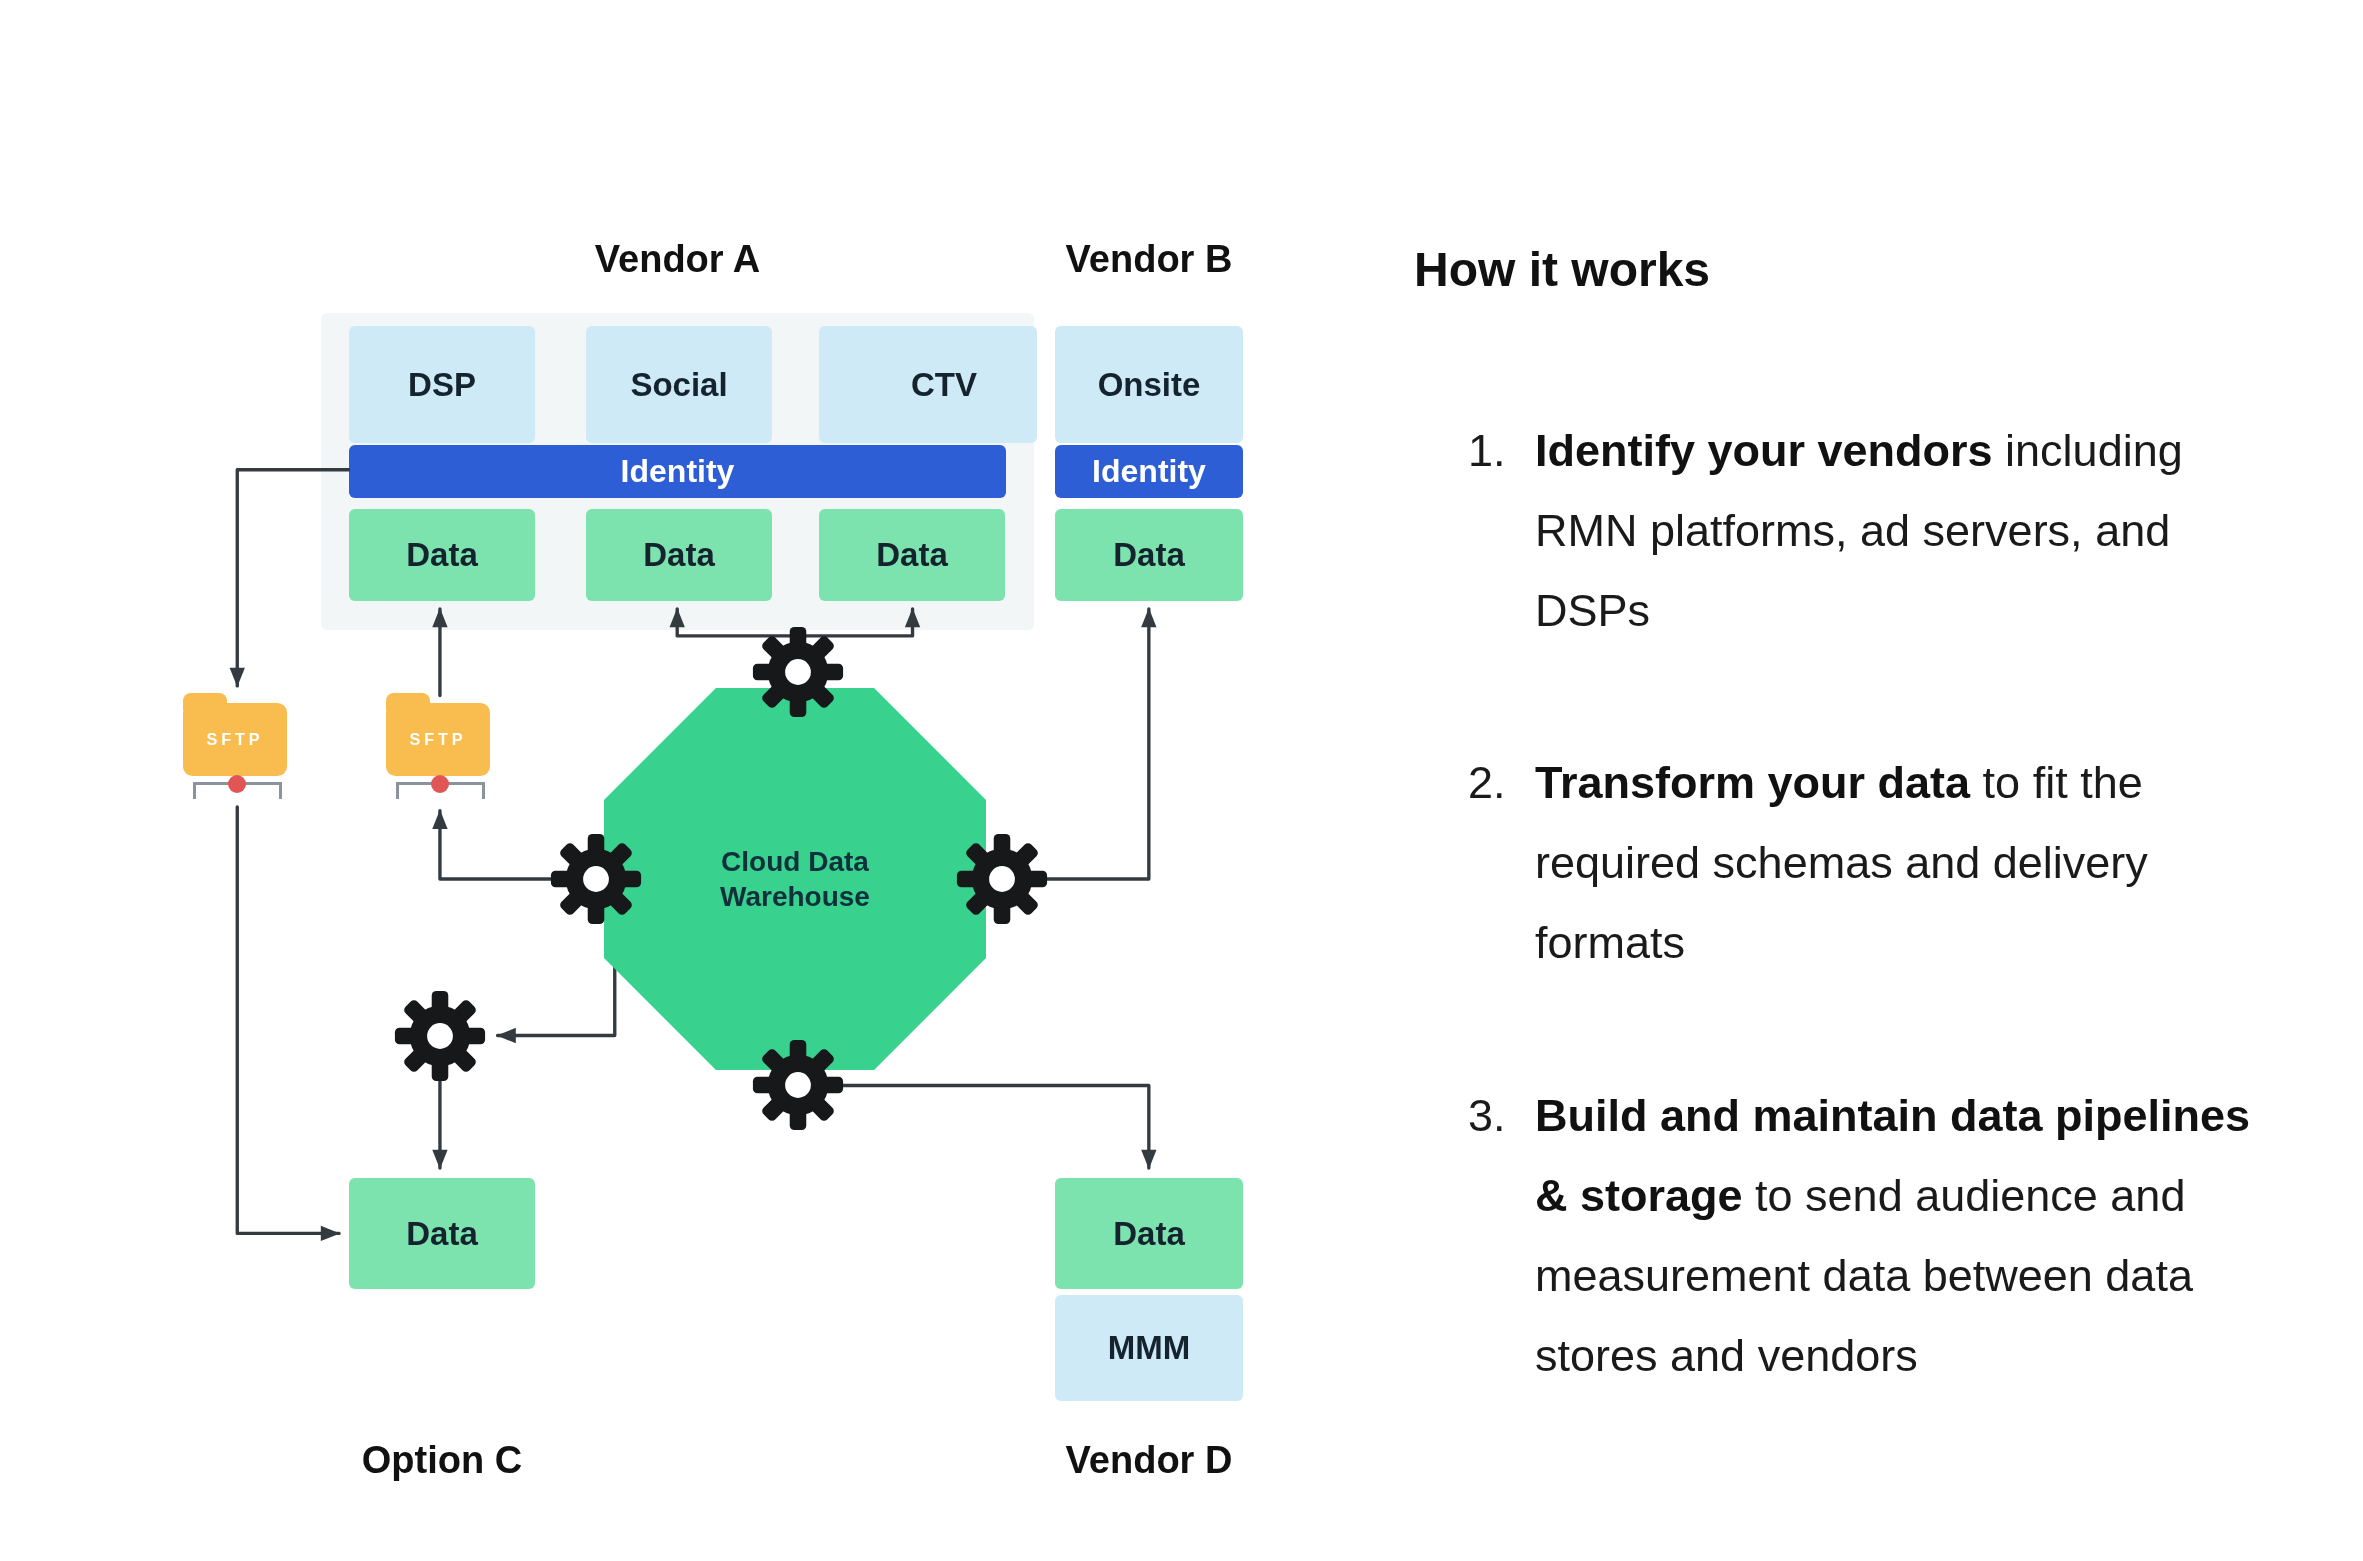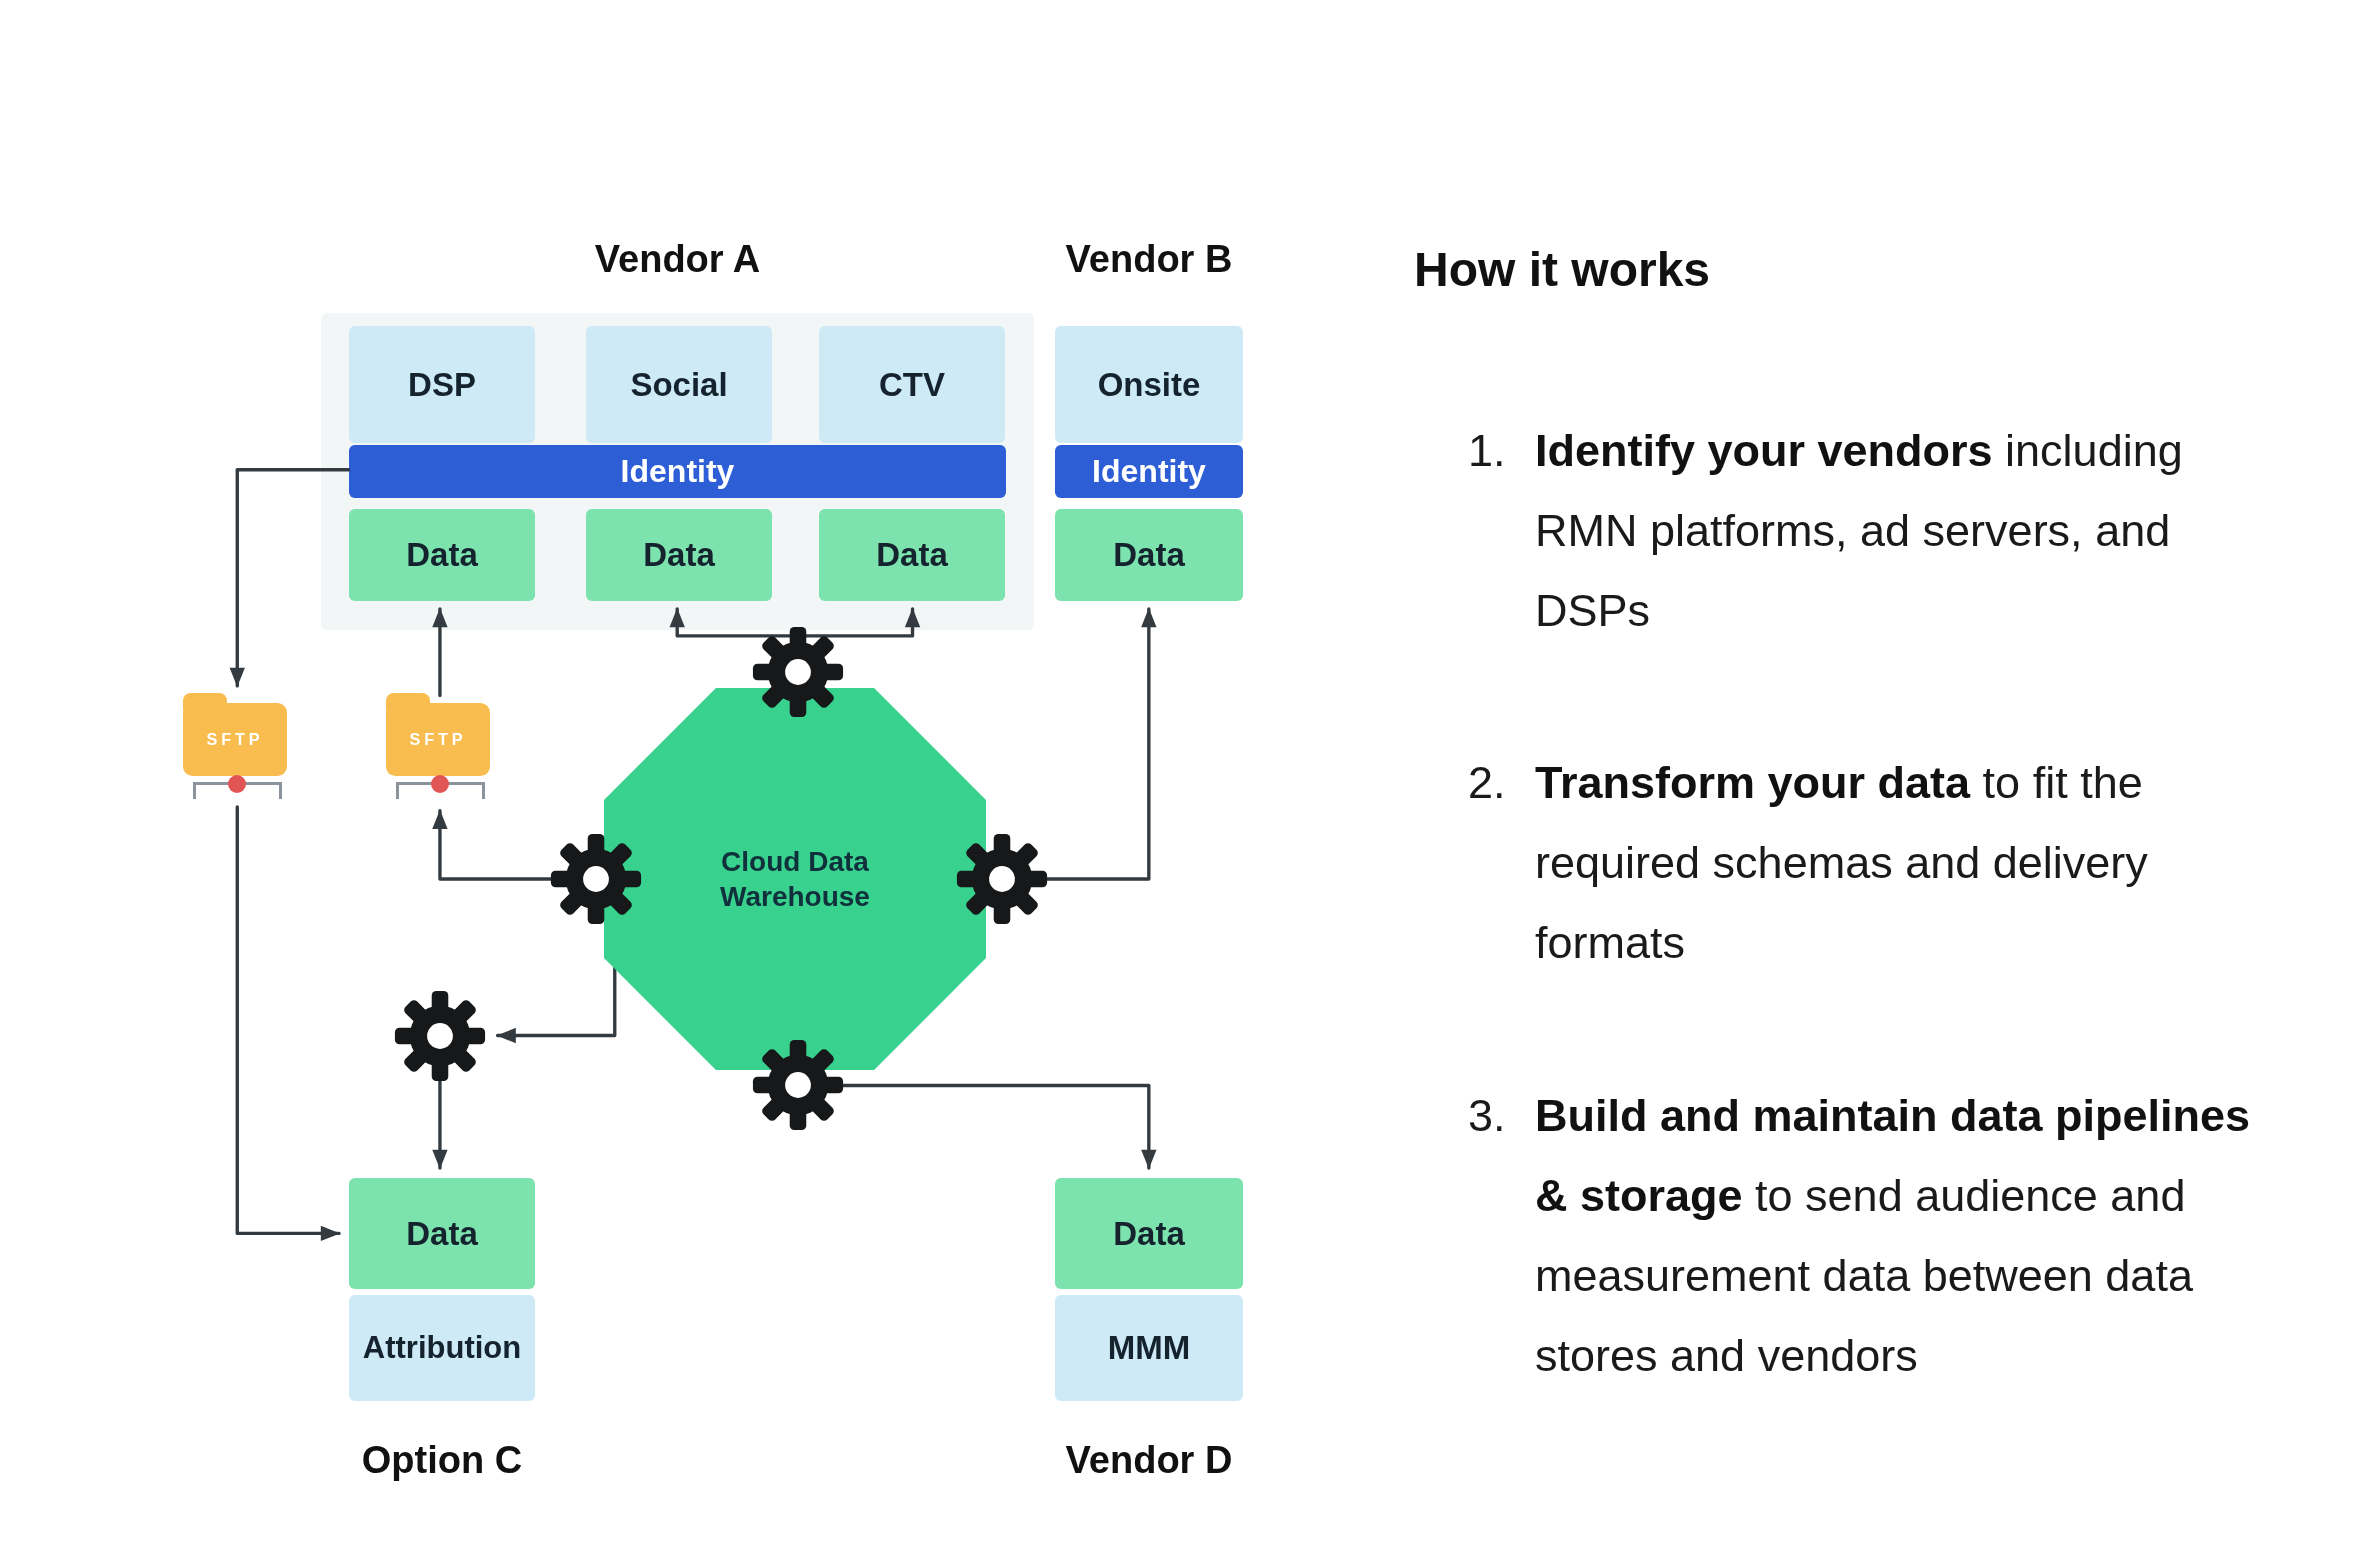--- a/index.html
+++ b/index.html
@@ -71,34 +71,33 @@
 
   <div class="abs vendor-label" style="left:321px;top:238px;width:713px;">Vendor A</div>
   <div class="abs vendor-label" style="left:1055px;top:238px;width:188px;">Vendor B</div>
   <div class="abs vendor-label" style="left:349px;top:1439px;width:186px;">Option C</div>
   <div class="abs vendor-label" style="left:1055px;top:1439px;width:188px;">Vendor D</div>
 
   <div class="abs panel-a"></div>
 
   <div class="abs box lightblue" style="left:349px;top:326px;width:186px;height:117px;">DSP</div>
   <div class="abs box lightblue" style="left:586px;top:326px;width:186px;height:117px;">Social</div>
-  <div class="abs box lightblue" style="left:819px;top:326px;width:186px;height:117px;">CTV</div>
+  <div class="abs box lightblue" style="left:819px;top:326px;width:186px;height:117px;padding-left:32px;">CTV</div>
 
   <div class="abs box blue" style="left:349px;top:445px;width:657px;height:53px;font-size:32px;">Identity</div>
 
   <div class="abs box green" style="left:349px;top:509px;width:186px;height:92px;">Data</div>
   <div class="abs box green" style="left:586px;top:509px;width:186px;height:92px;">Data</div>
   <div class="abs box green" style="left:819px;top:509px;width:186px;height:92px;">Data</div>
 
   <div class="abs box lightblue" style="left:1055px;top:326px;width:188px;height:117px;">Onsite</div>
   <div class="abs box blue" style="left:1055px;top:445px;width:188px;height:53px;font-size:32px;">Identity</div>
   <div class="abs box green" style="left:1055px;top:509px;width:188px;height:92px;">Data</div>
 
   <div class="abs box green" style="left:349px;top:1178px;width:186px;height:111px;">Data</div>
-  <div class="abs box lightblue" style="left:349px;top:1295px;width:186px;height:106px;font-size:31px;">Attribution</div>
 
   <div class="abs box green" style="left:1055px;top:1178px;width:188px;height:111px;">Data</div>
   <div class="abs box lightblue" style="left:1055px;top:1295px;width:188px;height:106px;">MMM</div>
 
   <svg class="abs arrows" width="2363" height="1561" viewBox="0 0 2460 1625">
     <defs>
       <marker id="arr" markerUnits="userSpaceOnUse" markerWidth="26" markerHeight="22" refX="20" refY="9" orient="auto">
         <path d="M1,1 L21,9 L1,17 Z" fill="#333b40"></path>
       </marker>
     </defs>

